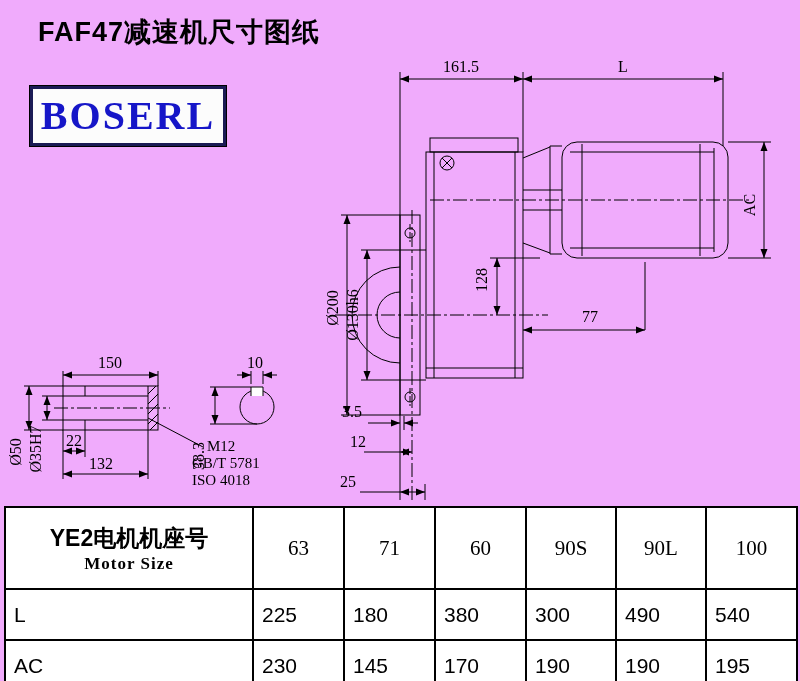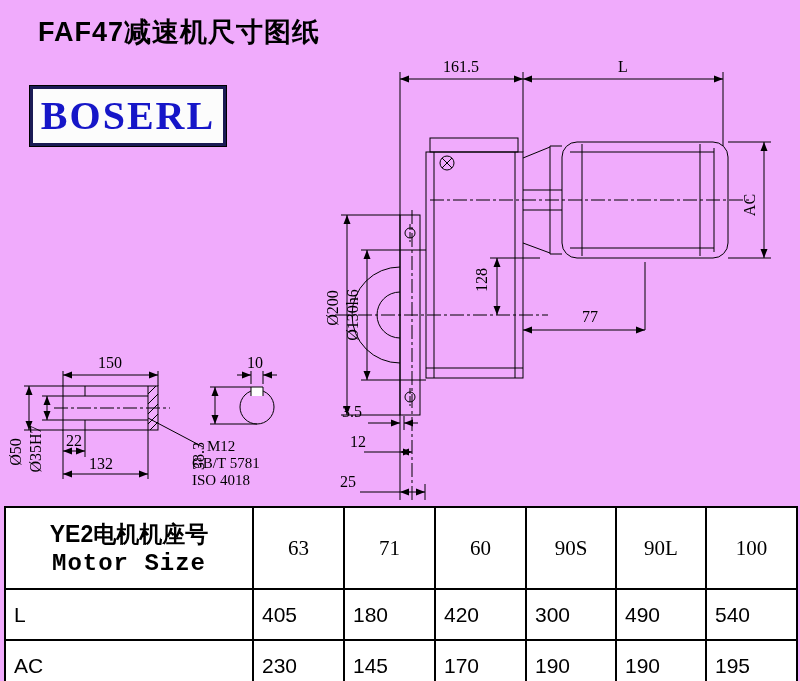--- a/index.html
+++ b/index.html
@@ -27,21 +27,21 @@
     position:absolute;left:4px;top:506px;width:792px;border-collapse:collapse;
     table-layout:fixed;background:#fff;
   }
   .dim-table td,.dim-table th{
     border:2px solid #000;vertical-align:middle;
     font-weight:400;color:#000;padding:8px;
   }
   .dim-table .hrow th{height:64px;}
   .dim-table .drow td{height:33px;font-size:21px;font-family:"Liberation Sans",sans-serif;}
   .hcn{font-size:23px;font-weight:700;font-family:"Liberation Sans",sans-serif;}
-  .hen{font-size:24px;font-weight:700;font-family:Liberation Mono, monospace;letter-spacing:1px;}
+  .hen{font-size:17px;font-weight:700;font-family:Liberation Serif, serif;letter-spacing:1px;}
   .msize{font-size:21px;font-family:Liberation Serif, serif;font-weight:400;}
 </style>
 </head>
 <body>
 
 <div class="sheet">
 
   <div class="title">FAF47减速机尺寸图纸</div>
 
   <div class="logo">
@@ -227,23 +227,23 @@
       </th>
       <th class="msize">63</th>
       <th class="msize">71</th>
       <th class="msize">60</th>
       <th class="msize">90S</th>
       <th class="msize">90L</th>
       <th class="msize">100</th>
     </tr>
     <tr class="drow">
       <td>L</td>
-      <td>405</td>
+      <td>225</td>
       <td>180</td>
-      <td>420</td>
+      <td>380</td>
       <td>300</td>
       <td>490</td>
       <td>540</td>
     </tr>
     <tr class="drow">
       <td>AC</td>
       <td>230</td>
       <td>145</td>
       <td>170</td>
       <td>190</td>

